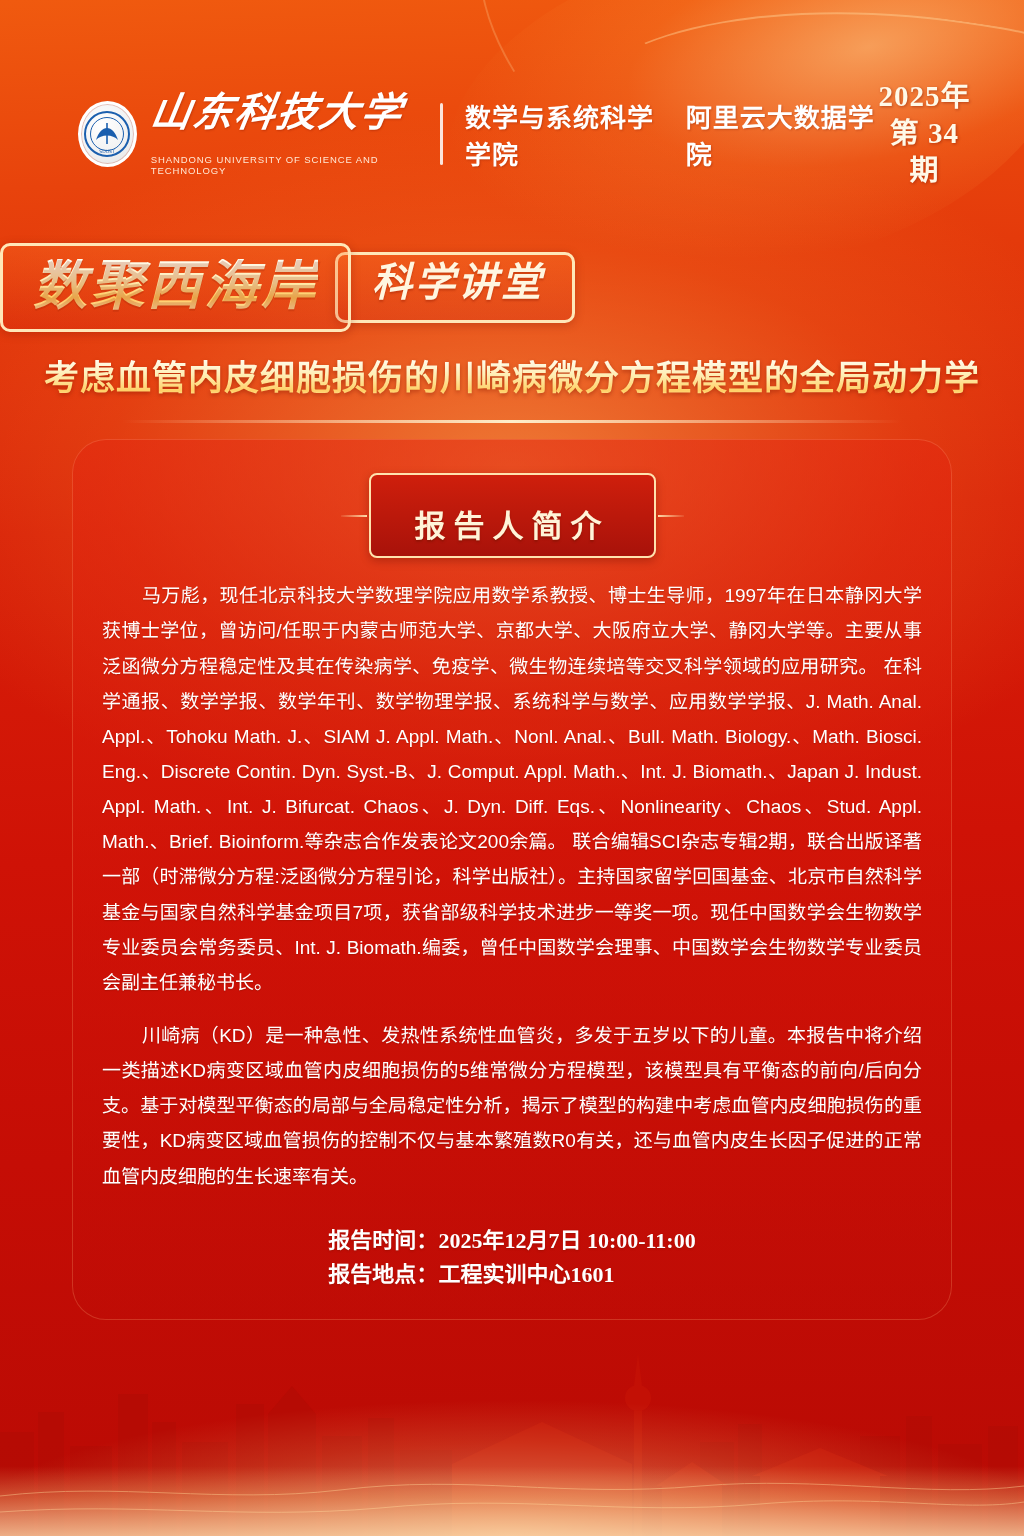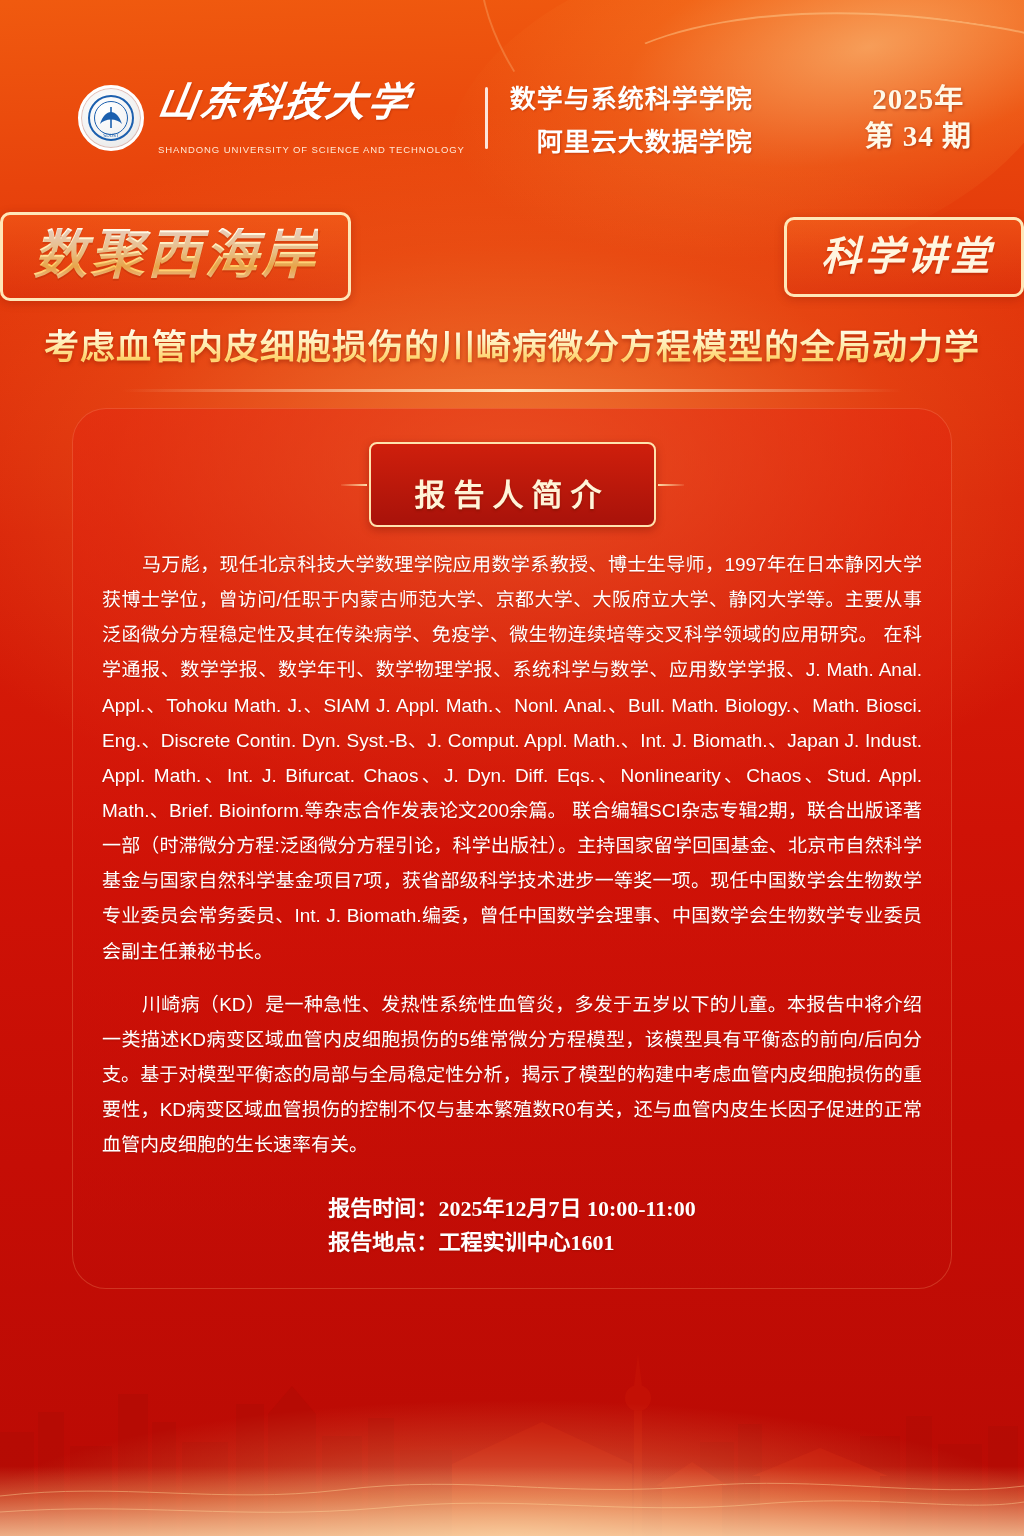--- a/index.html
+++ b/index.html
@@ -46,45 +46,45 @@
   .univ-cn {
     font-family: "Liberation Serif", serif;
     font-weight: bold; font-style: italic;
     font-size: 40px; color: #fff; letter-spacing: 2px;
     line-height: 1.05;
     text-shadow: 1px 1px 2px rgba(120,20,0,0.35);
     transform: skewX(-9deg);
   }
   .univ-en { font-size: 9.5px; color:#ffe9d6; letter-spacing: 0.9px; margin-top:20px; }
   .vbar { width: 3px; height: 62px; background: rgba(255,255,255,0.85); margin: 0 22px 0 20px; border-radius:2px; }
-  .colleges { display:flex; flex-direction:column; gap:6px;text-align:right; }
+  .colleges { display:flex; flex-direction:row; gap:6px; }
   .colleges div {
     font-family: "Liberation Serif", serif;
     font-weight: bold; font-size: 26px; color:#ffffff; letter-spacing: 1px;
     text-shadow: 1px 1px 2px rgba(120,20,0,0.3);
   }
   .issue { margin-left:auto; text-align:center; }
   .issue div {
     font-family: "Liberation Serif", serif; font-weight:bold;
     font-size: 29px; color:#fff9e8; letter-spacing:1px; line-height:1.28;
     text-shadow: 1px 1px 3px rgba(120,20,0,0.45);
   }
 
   
-  .plates { position:relative; z-index:5; margin-top: 54px; display:flex; justify-content:space-between; align-items:center; }
+  .plates { position:relative; z-index:5; margin-top: 54px; display:flex; justify-content:flex-start; align-items:center; }
   .plate {
     position: relative;
     border: 3px solid #ffe7b8;
     border-radius: 10px;
     padding: 13px 30px 16px 30px;
     background: linear-gradient(180deg, rgba(255,120,40,0.30) 0%, rgba(200,20,10,0.20) 100%);
     box-shadow: 0 2px 10px rgba(110,15,0,0.28);
   }
   .plate-a { z-index:3; }
-  .plate-b { margin-left: -16px; z-index:2; padding: 17px 28px 17px 34px; }
+  .plate-b { margin-left: -16px; z-index:2; padding: 8px 28px 17px 34px; }
   .plate-a .txt {
     font-family: "Liberation Serif", serif; font-weight:bold; font-style:italic;
     font-size: 54px; letter-spacing: 3px;
     background: linear-gradient(180deg, #fffdf2 0%, #ffe9a8 45%, #ffc95e 72%, #ffe9b8 100%);
     -webkit-background-clip: text; background-clip: text; color: transparent;
     text-shadow: 0 2px 0 rgba(150,30,0,0.22);
     line-height: 1;
   }
   .plate-b .txt {
     font-family: "Liberation Serif", serif; font-weight:bold; font-style:italic;

